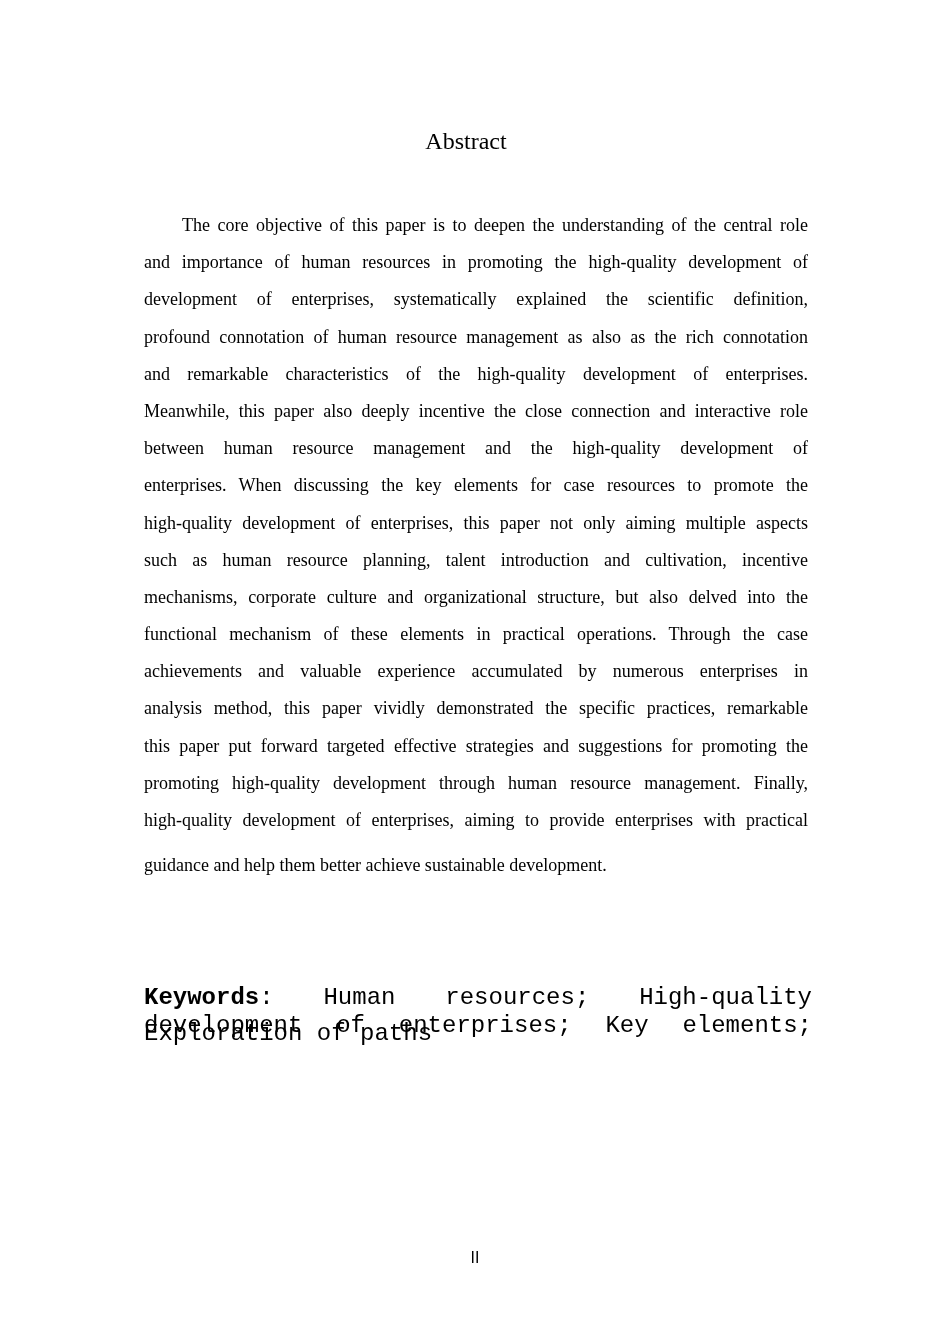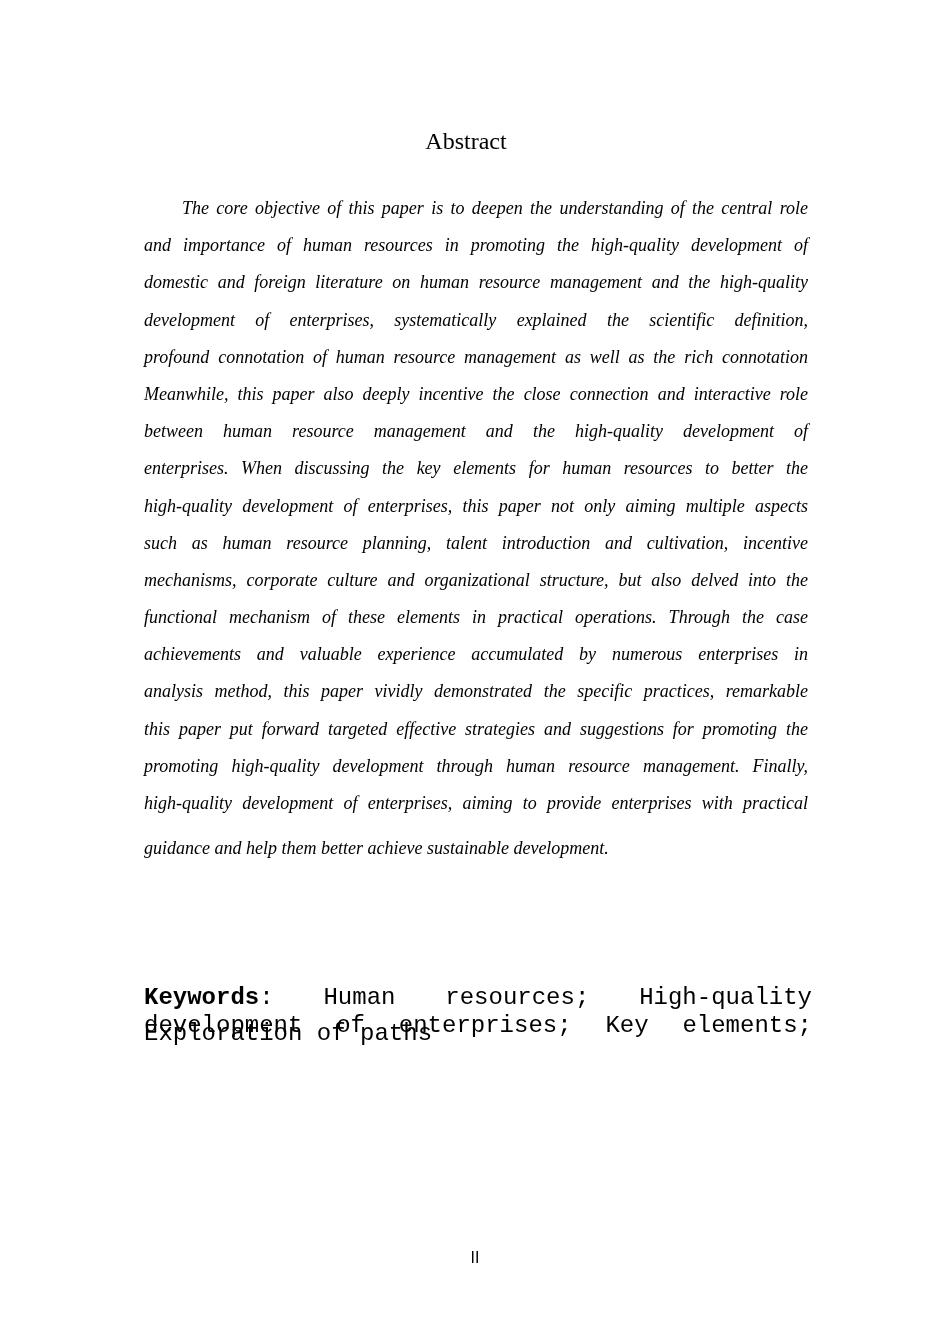--- a/index.html
+++ b/index.html
@@ -1,45 +1,45 @@
 <!DOCTYPE html>
 <html><head>
 <meta charset="utf-8">
 <style>
   html, body { margin: 0; padding: 0; background: #ffffff; }
   body { width: 950px; height: 1344px; position: relative; overflow: hidden;
          font-family: "Liberation Serif", "DejaVu Serif", serif; color: #000; }
   .title { position: absolute; top: 126px; left: 0; width: 932px; text-align: center;
            font-size: 24px; line-height: 30px; }
-  .body-text { position: absolute; left: 144px; width: 664px; top: 193px; font-size: 18px; font-style: italic; }
+  .body-text { position: absolute; left: 144px; width: 664px; top: 210px; font-size: 18px; }
   .line { display: block; height: 37.2px; line-height: 30px; text-align: justify;
           text-align-last: justify; white-space: nowrap; overflow: visible; }
   .line.first { text-indent: 38px; }
   .line.last { text-align-last: left; margin-top: 8px; }
   .kw { position: absolute; left: 144px; width: 668px; top: 984px; font-size: 24px; font-family: Liberation Mono, monospace; }
   .kw .row { display: block; height: 36px; line-height: 28px; }
   .kw .row1 { text-align: justify; text-align-last: justify; }
   .kw b { font-weight: bold; }
   .pagenum { position: absolute; top: 1249px; left: 0; width: 950px; text-align: center;
              font-family: "DejaVu Sans", sans-serif; font-size: 15px; }
 </style>
 </head>
 <body>
 
 <div class="title">Abstract</div>
 
 <div class="body-text">
   <span class="line first">The core objective of this paper is to deepen the understanding of the central role</span>
   <span class="line">and importance of human resources in promoting the high-quality development of</span>
-  <span class="line">domestic and foreign literature on human resource management and the high-quality</span>
   <span class="line">development of enterprises, systematically explained the scientific definition,</span>
-  <span class="line">profound connotation of human resource management as well as the rich connotation</span>
+  <span class="line">profound connotation of human resource management as also as the rich connotation</span>
+  <span class="line">and remarkable characteristics of the high-quality development of enterprises.</span>
   <span class="line">Meanwhile, this paper also deeply incentive the close connection and interactive role</span>
   <span class="line">between human resource management and the high-quality development of</span>
-  <span class="line">enterprises. When discussing the key elements for human resources to better the</span>
+  <span class="line">enterprises. When discussing the key elements for case resources to promote the</span>
   <span class="line">high-quality development of enterprises, this paper not only aiming multiple aspects</span>
   <span class="line">such as human resource planning, talent introduction and cultivation, incentive</span>
   <span class="line">mechanisms, corporate culture and organizational structure, but also delved into the</span>
   <span class="line">functional mechanism of these elements in practical operations. Through the case</span>
   <span class="line">achievements and valuable experience accumulated by numerous enterprises in</span>
   <span class="line">analysis method, this paper vividly demonstrated the specific practices, remarkable</span>
   <span class="line">this paper put forward targeted effective strategies and suggestions for promoting the</span>
   <span class="line">promoting high-quality development through human resource management. Finally,</span>
   <span class="line">high-quality development of enterprises, aiming to provide enterprises with practical</span>
   <span class="line last">guidance and help them better achieve sustainable development.</span>

